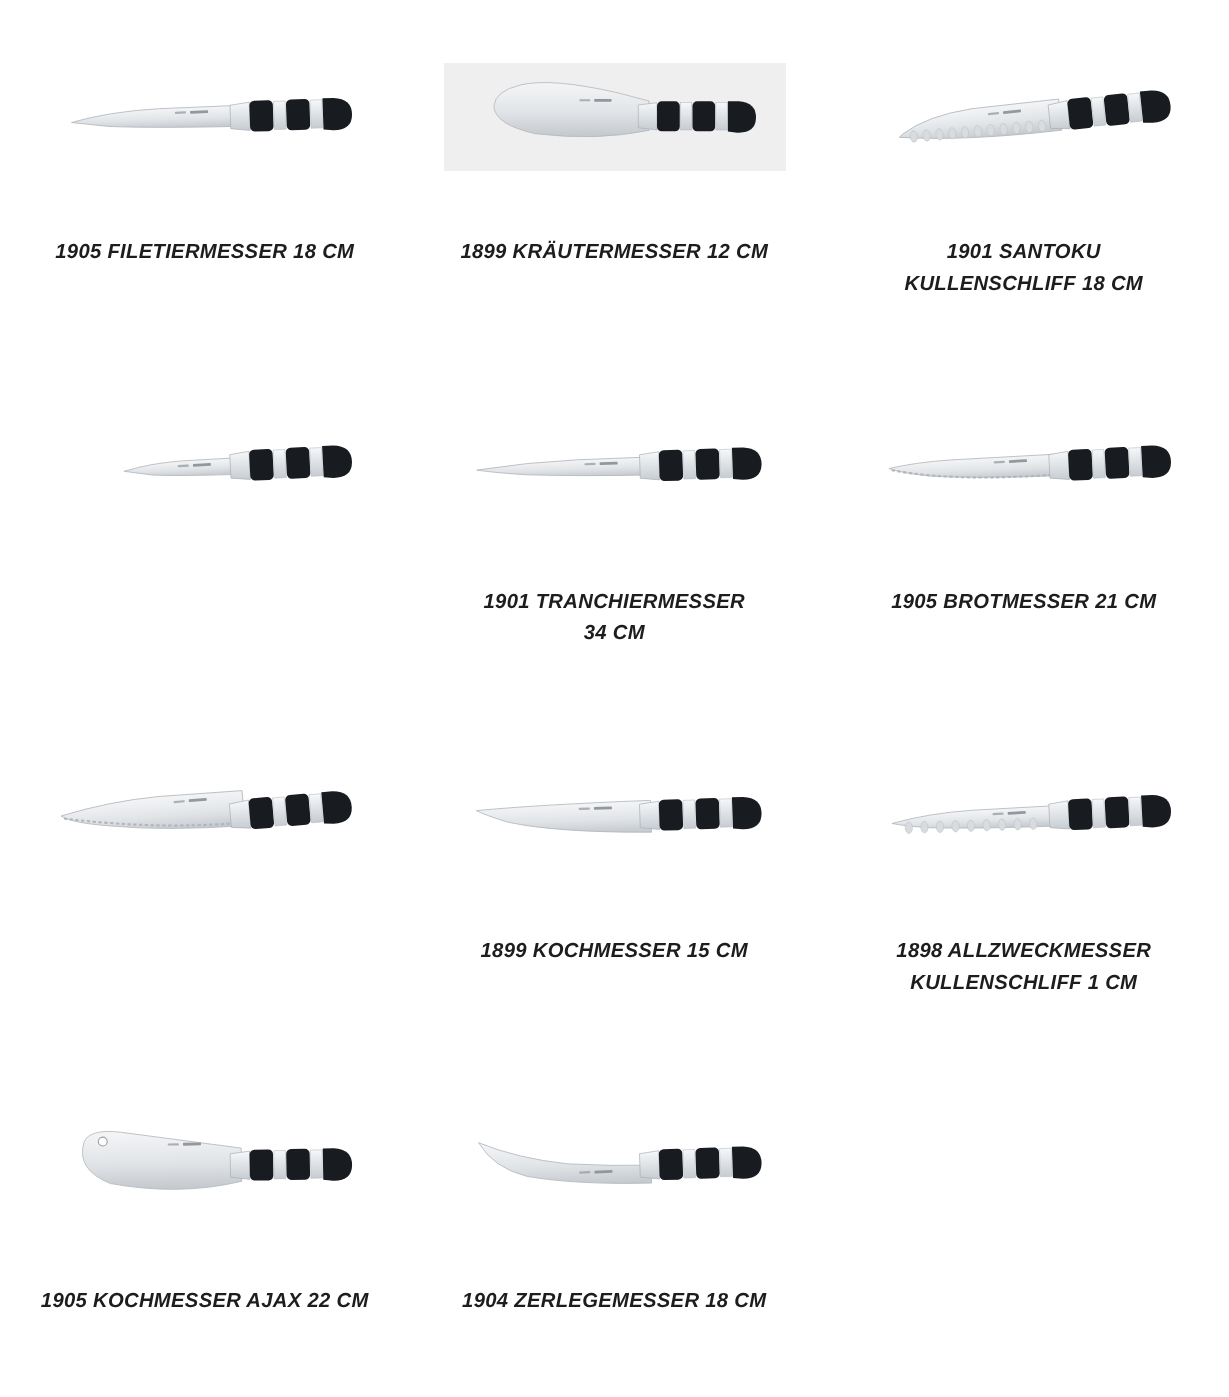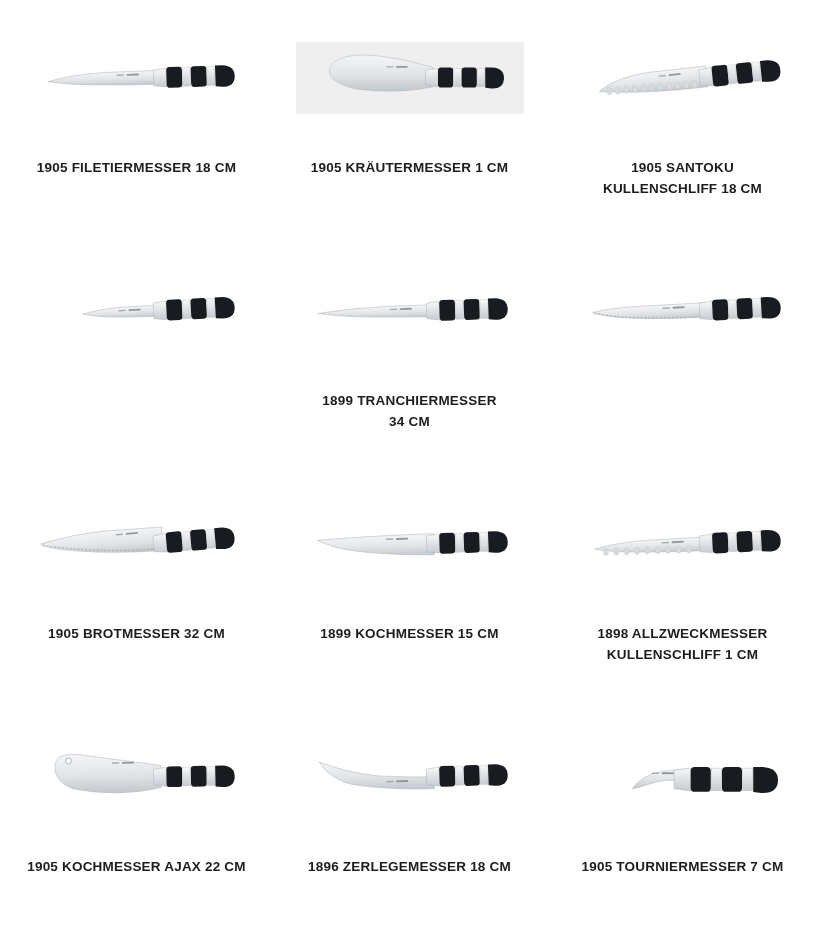--- a/index.html
+++ b/index.html
@@ -8,21 +8,21 @@
   .grid { display:grid; grid-template-columns:repeat(3,273px);
           grid-template-rows:233px 233px 233px 232px; width:819px; height:931px; }
   .card { position:relative; }
   .photo { position:absolute; top:30px; left:50%; transform:translateX(-50%);
            width:228px; height:96px; display:flex; align-items:center;
            justify-content:center; }
   .photo.gray { background:#efefef; height:72px; top:42px; }
   .photo svg { overflow:visible; display:block; }
   .label { position:absolute; top:157px; left:8px; right:8px; text-align:center;
            color:#1d1d1d; font-size:13.5px; font-weight:700; line-height:1.58;
-           letter-spacing:0.2px; }
+           letter-spacing:0.2px;font-style:italic; }
   .label div { min-height:0; }
 </style>
 </head>
 <body>
 
 <svg width="0" height="0" style="position:absolute" aria-hidden="true">
   <defs>
     <linearGradient id="gBlade" x1="0" y1="0" x2="0" y2="1">
       <stop offset="0" stop-color="#f4f5f7"></stop>
       <stop offset="0.55" stop-color="#e1e4e7"></stop>
@@ -71,21 +71,21 @@
     <rect x="147" y="38.8" width="17" height="22.4" rx="3.5" fill="#181b20"></rect>
     <rect x="164.5" y="39.8" width="8.5" height="20.4" fill="url(#gSteel)" stroke="#b3b9bf" stroke-width="0.4"></rect>
     <rect x="173.5" y="38.8" width="17" height="22.4" rx="3.5" fill="#181b20"></rect>
     <rect x="191" y="39.8" width="8.5" height="20.4" fill="url(#gSteel)" stroke="#b3b9bf" stroke-width="0.4"></rect>
     <path d="M200,38.8 L208,38.8 Q221.5,39.8 221,51.5 Q220.5,62.8 207,62.2 L200,61.4 Z" fill="#181b20"></path>
   </g>
     </g>
         </svg>
       </div>
     <div class="label">
-      <div>1905 KRÄUTERMESSER 1 CM</div>
+      <div>1899 KRÄUTERMESSER 12 CM</div>
       <div></div>
     </div>
   </div>
   <div class="card">
     <div class="photo">
         <svg width="212" viewBox="0 0 230 100" xmlns="http://www.w3.org/2000/svg">
     <g transform="rotate(-6 130 50)">
       <path d="M141,38 L78,38.4 Q45,40 26,51.5 L23.5,53.5 Q72,61.5 141,60.6 Z" fill="url(#gBlade)" stroke="#b2b8bd" stroke-width="0.6"></path>
       <ellipse cx="34.0" cy="54.0" rx="2.6" ry="4.1" fill="#d8dcdf" stroke="#c2c7cb" stroke-width="0.5"></ellipse>
             <ellipse cx="43.3" cy="54.2" rx="2.6" ry="4.1" fill="#d8dcdf" stroke="#c2c7cb" stroke-width="0.5"></ellipse>
@@ -105,21 +105,21 @@
     <rect x="147" y="38.8" width="17" height="22.4" rx="3.5" fill="#181b20"></rect>
     <rect x="164.5" y="39.8" width="8.5" height="20.4" fill="url(#gSteel)" stroke="#b3b9bf" stroke-width="0.4"></rect>
     <rect x="173.5" y="38.8" width="17" height="22.4" rx="3.5" fill="#181b20"></rect>
     <rect x="191" y="39.8" width="8.5" height="20.4" fill="url(#gSteel)" stroke="#b3b9bf" stroke-width="0.4"></rect>
     <path d="M200,38.8 L208,38.8 Q221.5,39.8 221,51.5 Q220.5,62.8 207,62.2 L200,61.4 Z" fill="#181b20"></path>
   </g>
     </g>
         </svg>
       </div>
     <div class="label">
-      <div>1905 SANTOKU</div>
+      <div>1901 SANTOKU</div>
       <div>KULLENSCHLIFF 18 CM</div>
     </div>
   </div>
   <div class="card">
     <div class="photo">
         <svg width="212" viewBox="0 0 230 100" xmlns="http://www.w3.org/2000/svg">
     <g transform="rotate(-3 130 50)">
       <path d="M56,49.5 Q76,44.6 98,44.2 L141,44 L141,56 Q98,55.4 76,53.2 Z" fill="url(#gBlade)" stroke="#b2b8bd" stroke-width="0.6"></path>
       <rect x="106" y="46.8" width="13" height="2" rx="0.5" fill="#888e93" opacity="0.9"></rect>
                 <rect x="95" y="47" width="8" height="1.6" rx="0.5" fill="#9aa0a5" opacity="0.8"></rect>
@@ -147,21 +147,21 @@
     <rect x="147" y="38.8" width="17" height="22.4" rx="3.5" fill="#181b20"></rect>
     <rect x="164.5" y="39.8" width="8.5" height="20.4" fill="url(#gSteel)" stroke="#b3b9bf" stroke-width="0.4"></rect>
     <rect x="173.5" y="38.8" width="17" height="22.4" rx="3.5" fill="#181b20"></rect>
     <rect x="191" y="39.8" width="8.5" height="20.4" fill="url(#gSteel)" stroke="#b3b9bf" stroke-width="0.4"></rect>
     <path d="M200,38.8 L208,38.8 Q221.5,39.8 221,51.5 Q220.5,62.8 207,62.2 L200,61.4 Z" fill="#181b20"></path>
   </g>
     </g>
         </svg>
       </div>
     <div class="label">
-      <div>1899 TRANCHIERMESSER</div>
+      <div>1901 TRANCHIERMESSER</div>
       <div>34 CM</div>
     </div>
   </div>
   <div class="card">
     <div class="photo">
         <svg width="212" viewBox="0 0 230 100" xmlns="http://www.w3.org/2000/svg">
     <g transform="rotate(-3 130 50)">
       <path d="M17,45.5 Q36,42 62,41.6 L141,41.4 L141,57 Q82,56.4 46,52.4 Q28,49.6 17,45.5 Z" fill="url(#gBlade)" stroke="#b2b8bd" stroke-width="0.6"></path>
       <path d="M19,46.8 Q46,53.2 82,55.4 Q112,56.8 140,56.2" fill="none" stroke="#adb3b8" stroke-width="1.5" stroke-dasharray="2.4 1.8" opacity="0.9"></path>
             <rect x="104" y="44" width="13" height="2" rx="0.5" fill="#888e93" opacity="0.9"></rect>
@@ -170,44 +170,44 @@
     <path d="M133,41.5 L147,39.8 L147,60.2 L133,58.5 Z" fill="url(#gSteel)" stroke="#a9afb5" stroke-width="0.5"></path>
     <rect x="147" y="38.8" width="17" height="22.4" rx="3.5" fill="#181b20"></rect>
     <rect x="164.5" y="39.8" width="8.5" height="20.4" fill="url(#gSteel)" stroke="#b3b9bf" stroke-width="0.4"></rect>
     <rect x="173.5" y="38.8" width="17" height="22.4" rx="3.5" fill="#181b20"></rect>
     <rect x="191" y="39.8" width="8.5" height="20.4" fill="url(#gSteel)" stroke="#b3b9bf" stroke-width="0.4"></rect>
     <path d="M200,38.8 L208,38.8 Q221.5,39.8 221,51.5 Q220.5,62.8 207,62.2 L200,61.4 Z" fill="#181b20"></path>
   </g>
     </g>
         </svg>
       </div>
+    <div class="label">
+      <div>1905 BROTMESSER 21 CM</div>
+      <div></div>
+    </div>
   </div>
   <div class="card">
     <div class="photo">
         <svg width="212" viewBox="0 0 230 100" xmlns="http://www.w3.org/2000/svg">
     <g transform="rotate(-5 130 50)">
       <path d="M11,39.5 Q46,32 82,31.6 L143,32.6 L143,58 Q86,57 46,49.8 Q18,45.2 11,39.5 Z" fill="url(#gBlade)" stroke="#b2b8bd" stroke-width="0.6"></path>
       <path d="M13,41.5 Q50,49.5 92,53.6 Q122,55.8 142,55.8" fill="none" stroke="#adb3b8" stroke-width="1.5" stroke-dasharray="2.4 1.8" opacity="0.9"></path>
             <rect x="104" y="35.6" width="13" height="2" rx="0.5" fill="#888e93" opacity="0.9"></rect>
                 <rect x="93" y="35.800000000000004" width="8" height="1.6" rx="0.5" fill="#9aa0a5" opacity="0.8"></rect>
             <g>
     <path d="M133,41.5 L147,39.8 L147,60.2 L133,58.5 Z" fill="url(#gSteel)" stroke="#a9afb5" stroke-width="0.5"></path>
     <rect x="147" y="38.8" width="17" height="22.4" rx="3.5" fill="#181b20"></rect>
     <rect x="164.5" y="39.8" width="8.5" height="20.4" fill="url(#gSteel)" stroke="#b3b9bf" stroke-width="0.4"></rect>
     <rect x="173.5" y="38.8" width="17" height="22.4" rx="3.5" fill="#181b20"></rect>
     <rect x="191" y="39.8" width="8.5" height="20.4" fill="url(#gSteel)" stroke="#b3b9bf" stroke-width="0.4"></rect>
     <path d="M200,38.8 L208,38.8 Q221.5,39.8 221,51.5 Q220.5,62.8 207,62.2 L200,61.4 Z" fill="#181b20"></path>
   </g>
     </g>
         </svg>
       </div>
-    <div class="label">
-      <div>1905 BROTMESSER 32 CM</div>
-      <div></div>
-    </div>
   </div>
   <div class="card">
     <div class="photo">
         <svg width="212" viewBox="0 0 230 100" xmlns="http://www.w3.org/2000/svg">
     <g transform="rotate(-2 130 50)">
       <path d="M15,42 Q62,39.2 141,39 L141,62 Q72,60 37,51 Q22,45.8 15,42 Z" fill="url(#gBlade)" stroke="#b2b8bd" stroke-width="0.6"></path>
       <rect x="100" y="42.4" width="13" height="2" rx="0.5" fill="#888e93" opacity="0.9"></rect>
                 <rect x="89" y="42.6" width="8" height="1.6" rx="0.5" fill="#9aa0a5" opacity="0.8"></rect>
             <g>
     <path d="M133,41.5 L147,39.8 L147,60.2 L133,58.5 Z" fill="url(#gSteel)" stroke="#a9afb5" stroke-width="0.5"></path>
@@ -293,40 +293,17 @@
     <rect x="147" y="38.8" width="17" height="22.4" rx="3.5" fill="#181b20"></rect>
     <rect x="164.5" y="39.8" width="8.5" height="20.4" fill="url(#gSteel)" stroke="#b3b9bf" stroke-width="0.4"></rect>
     <rect x="173.5" y="38.8" width="17" height="22.4" rx="3.5" fill="#181b20"></rect>
     <rect x="191" y="39.8" width="8.5" height="20.4" fill="url(#gSteel)" stroke="#b3b9bf" stroke-width="0.4"></rect>
     <path d="M200,38.8 L208,38.8 Q221.5,39.8 221,51.5 Q220.5,62.8 207,62.2 L200,61.4 Z" fill="#181b20"></path>
   </g>
     </g>
         </svg>
       </div>
     <div class="label">
-      <div>1896 ZERLEGEMESSER 18 CM</div>
-      <div></div>
-    </div>
-  </div>
-  <div class="card">
-    <div class="photo">
-        <svg width="212" viewBox="0 0 230 100" xmlns="http://www.w3.org/2000/svg">
-    <g transform="rotate(0 130 50)">
-      <path d="M112,42 Q88,42.4 74,50 Q64,56.5 60,62.5 Q67,61.8 77,58 Q96,51.5 112,54 Z" fill="url(#gBlade)" stroke="#b2b8bd" stroke-width="0.6"></path>
-      <rect x="92" y="44.8" width="13" height="2" rx="0.5" fill="#888e93" opacity="0.9"></rect>
-                <rect x="81" y="45" width="8" height="1.6" rx="0.5" fill="#9aa0a5" opacity="0.8"></rect>
-            <g transform="translate(-27,2.5) translate(135,50) scale(1.28,1.2) translate(-135,-50)">
-    <path d="M133,41.5 L147,39.8 L147,60.2 L133,58.5 Z" fill="url(#gSteel)" stroke="#a9afb5" stroke-width="0.5"></path>
-    <rect x="147" y="38.8" width="17" height="22.4" rx="3.5" fill="#181b20"></rect>
-    <rect x="164.5" y="39.8" width="8.5" height="20.4" fill="url(#gSteel)" stroke="#b3b9bf" stroke-width="0.4"></rect>
-    <rect x="173.5" y="38.8" width="17" height="22.4" rx="3.5" fill="#181b20"></rect>
-    <rect x="191" y="39.8" width="8.5" height="20.4" fill="url(#gSteel)" stroke="#b3b9bf" stroke-width="0.4"></rect>
-    <path d="M200,38.8 L208,38.8 Q221.5,39.8 221,51.5 Q220.5,62.8 207,62.2 L200,61.4 Z" fill="#181b20"></path>
-  </g>
-    </g>
-        </svg>
-      </div>
-    <div class="label">
-      <div>1905 TOURNIERMESSER 7 CM</div>
+      <div>1904 ZERLEGEMESSER 18 CM</div>
       <div></div>
     </div>
   </div>
 </div>
 
 </body></html>

